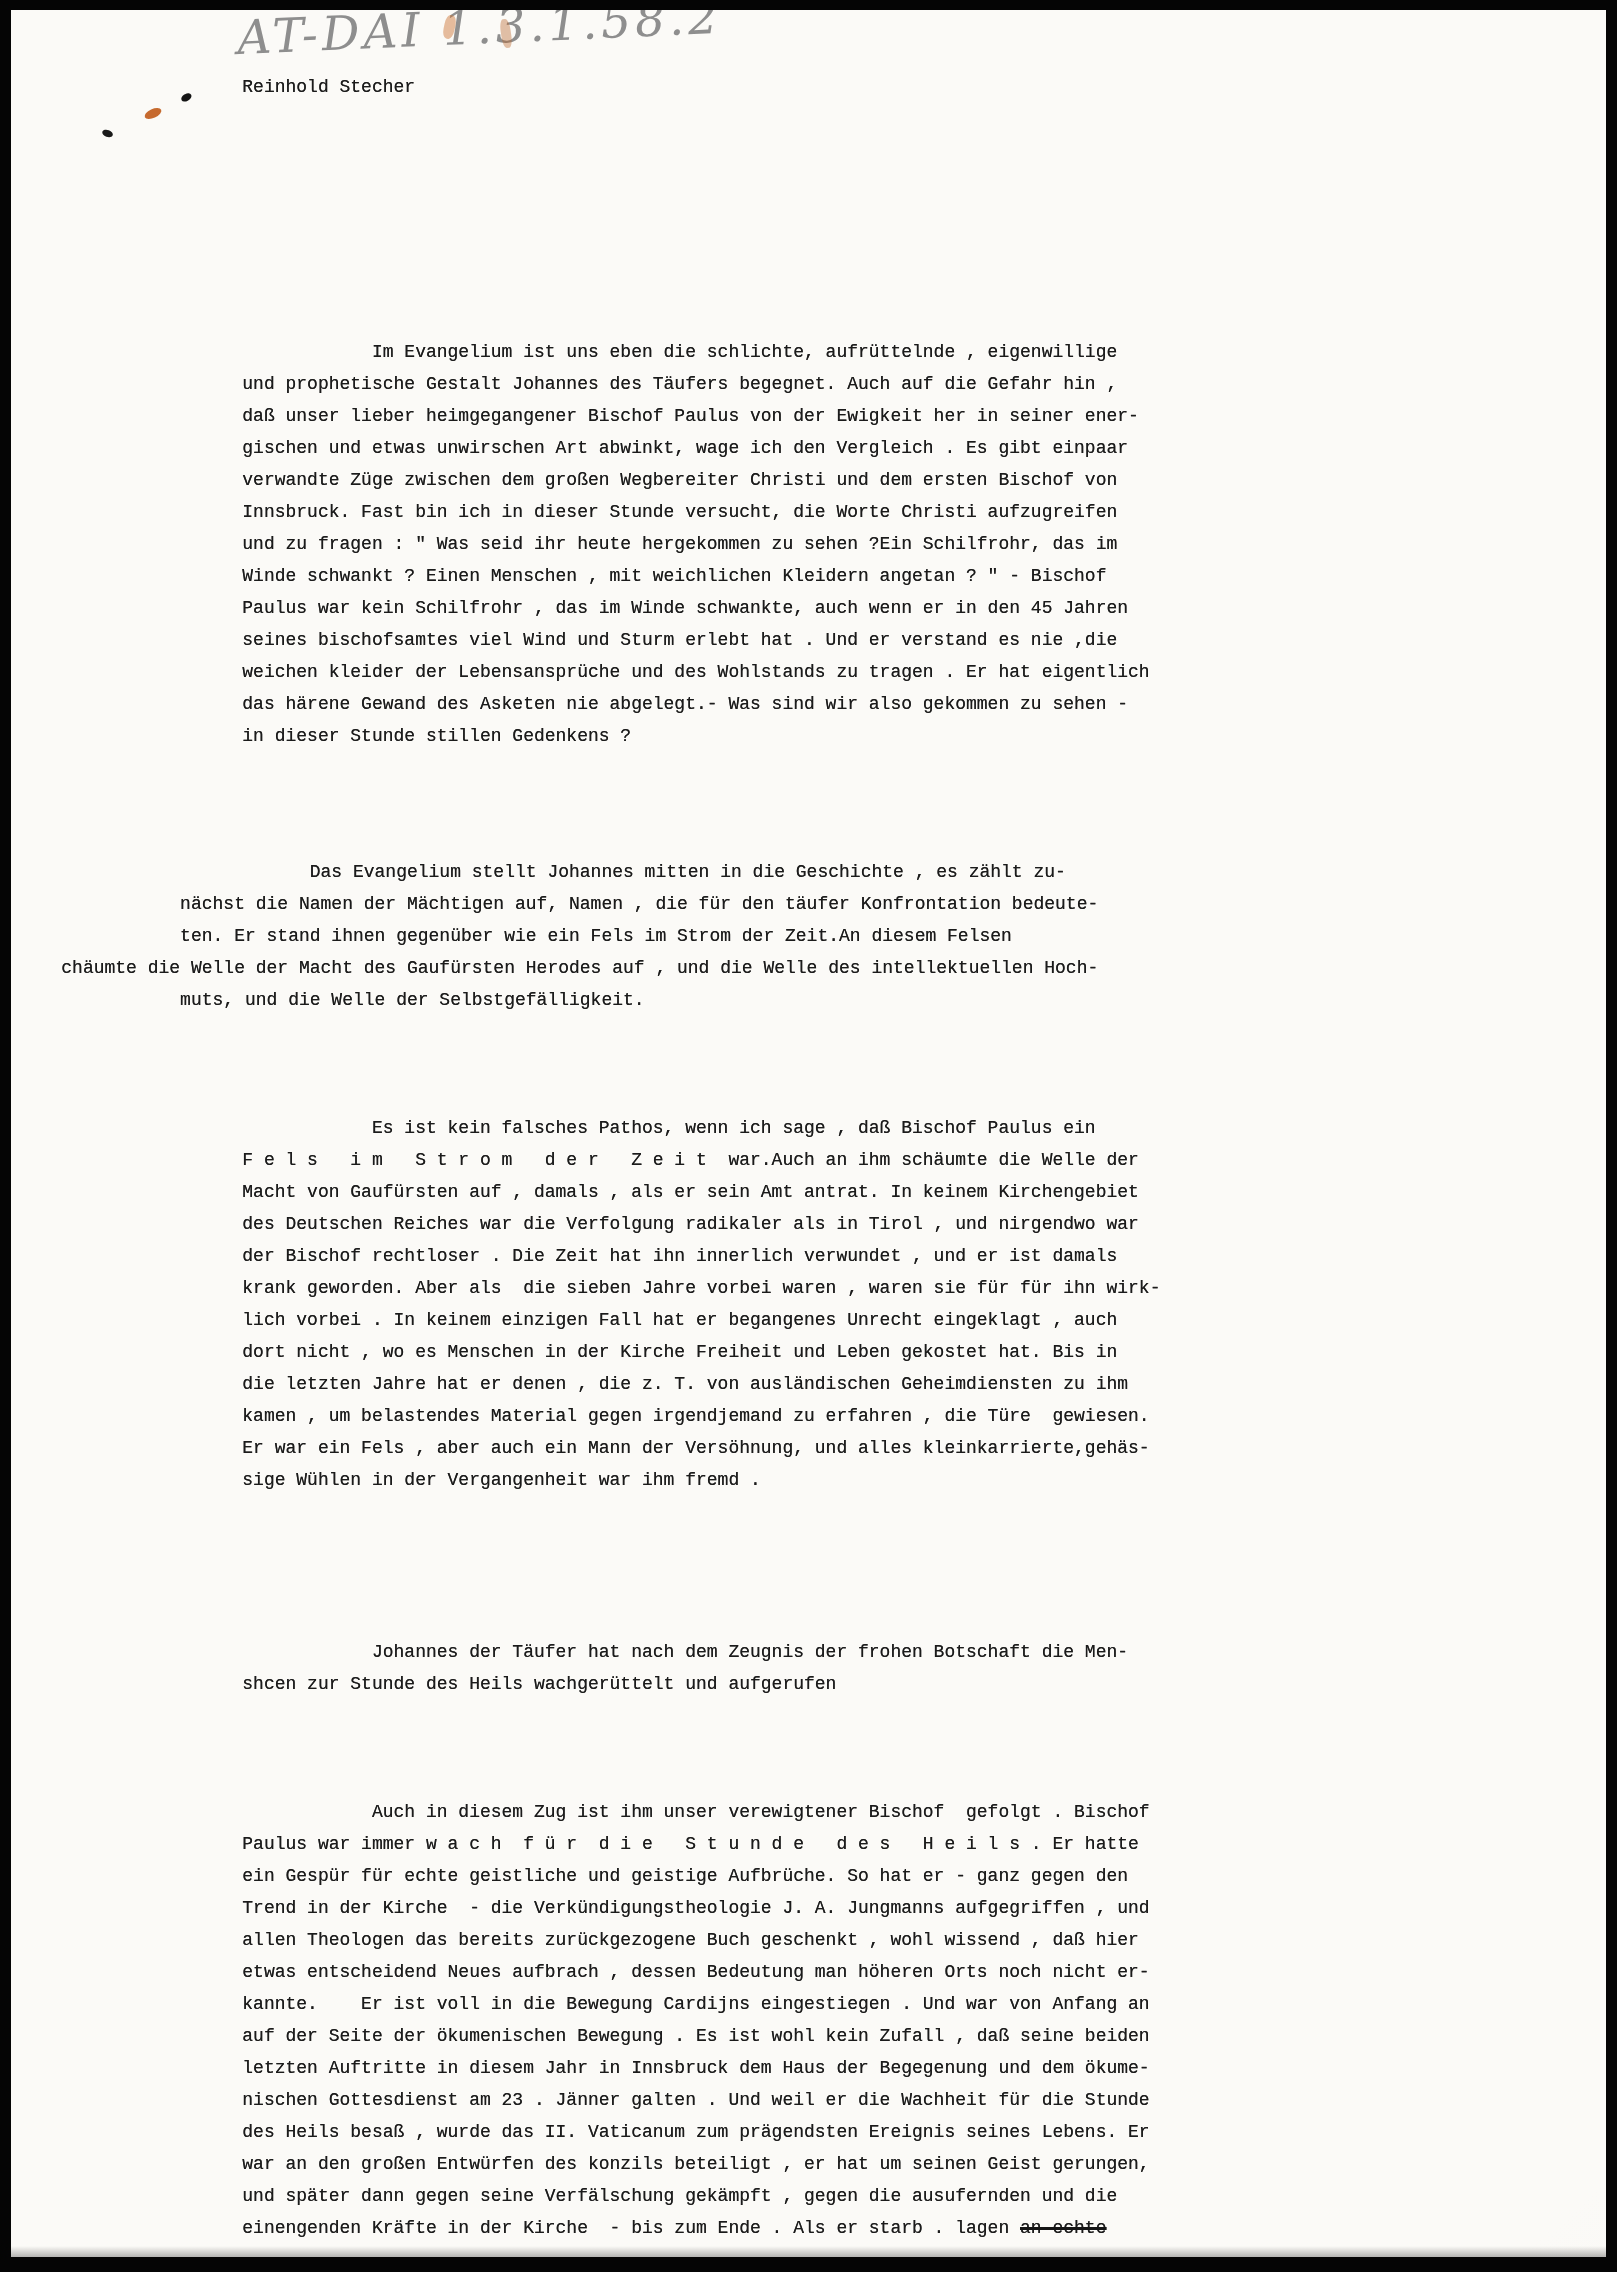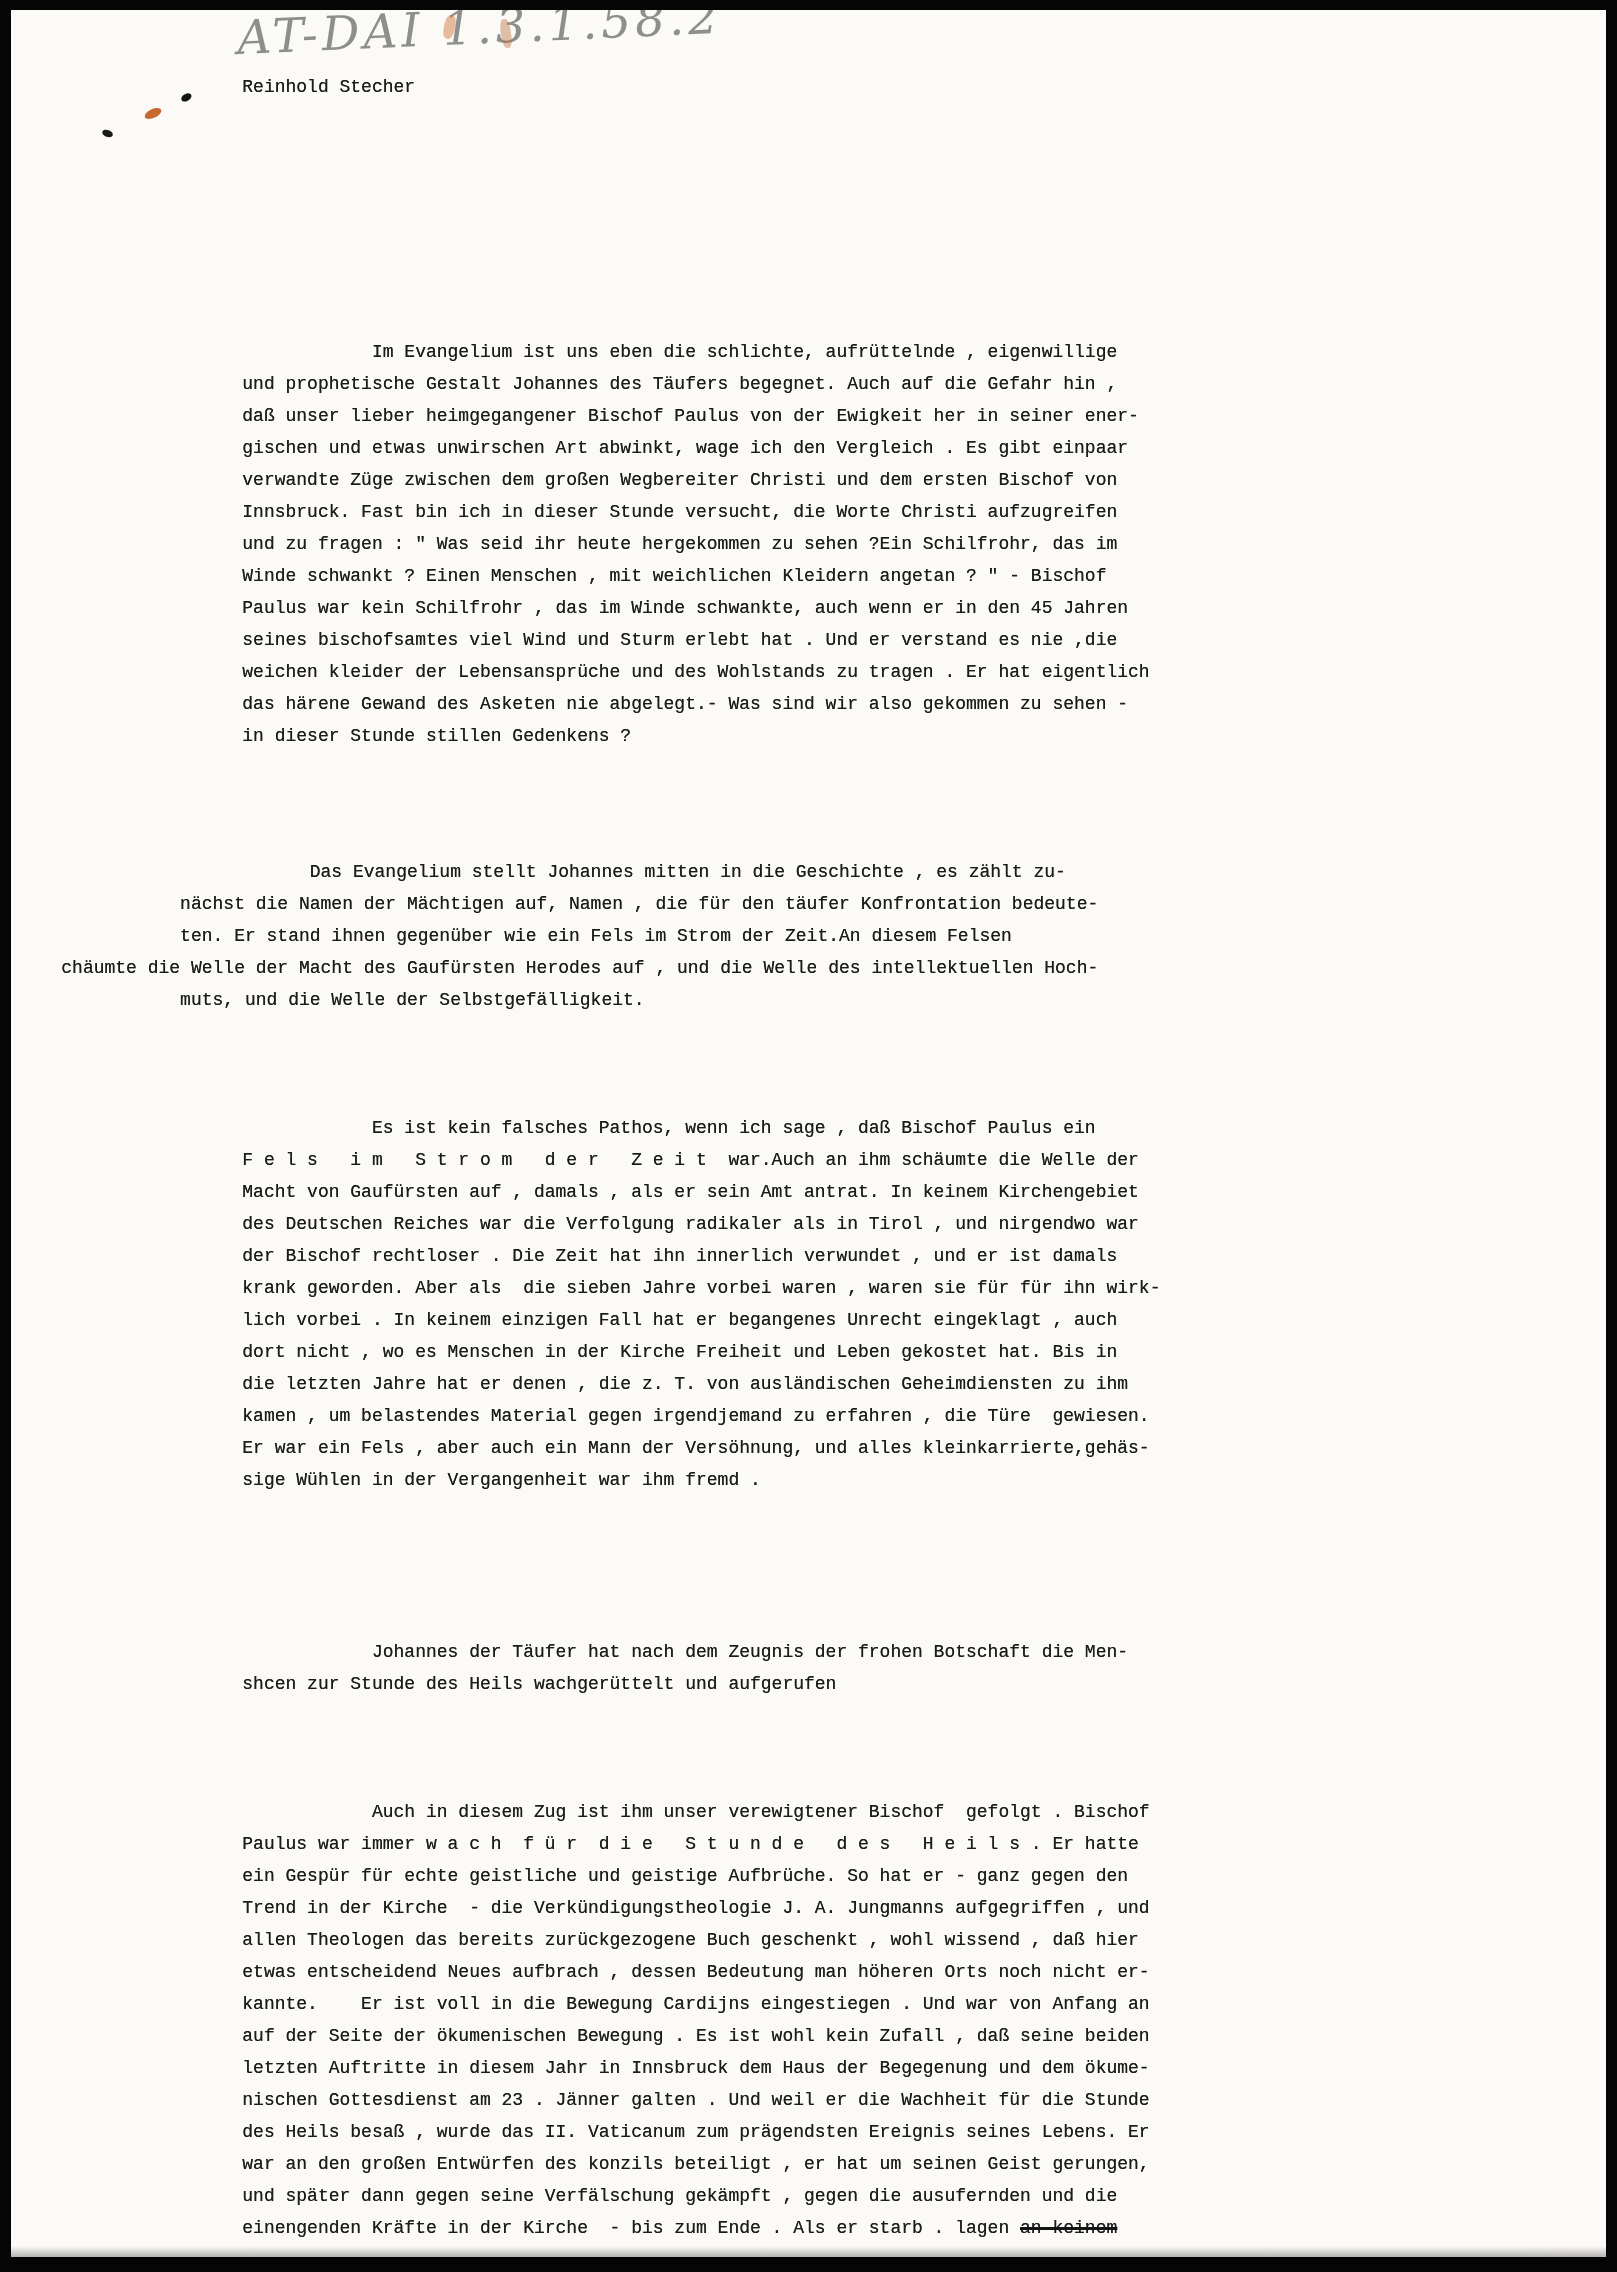--- a/index.html
+++ b/index.html
@@ -93,21 +93,21 @@
 Trend in der Kirche  - die Verkündigungstheologie J. A. Jungmanns aufgegriffen , und
 allen Theologen das bereits zurückgezogene Buch geschenkt , wohl wissend , daß hier
 etwas entscheidend Neues aufbrach , dessen Bedeutung man höheren Orts noch nicht er-
 kannte.    Er ist voll in die Bewegung Cardijns eingestiegen . Und war von Anfang an
 auf der Seite der ökumenischen Bewegung . Es ist wohl kein Zufall , daß seine beiden
 letzten Auftritte in diesem Jahr in Innsbruck dem Haus der Begegenung und dem ökume-
 nischen Gottesdienst am 23 . Jänner galten . Und weil er die Wachheit für die Stunde
 des Heils besaß , wurde das II. Vaticanum zum prägendsten Ereignis seines Lebens. Er
 war an den großen Entwürfen des konzils beteiligt , er hat um seinen Geist gerungen,
 und später dann gegen seine Verfälschung gekämpft , gegen die ausufernden und die
-einengenden Kräfte in der Kirche  - bis zum Ende . Als er starb . lagen </span><span class="strike">an keinem</span><span>
+einengenden Kräfte in der Kirche  - bis zum Ende . Als er starb . lagen </span><span class="strike">an echte</span><span>
 </span></div>
 
       
 
     </div>
   </div>
 </div>
 
 
 </body></html>

